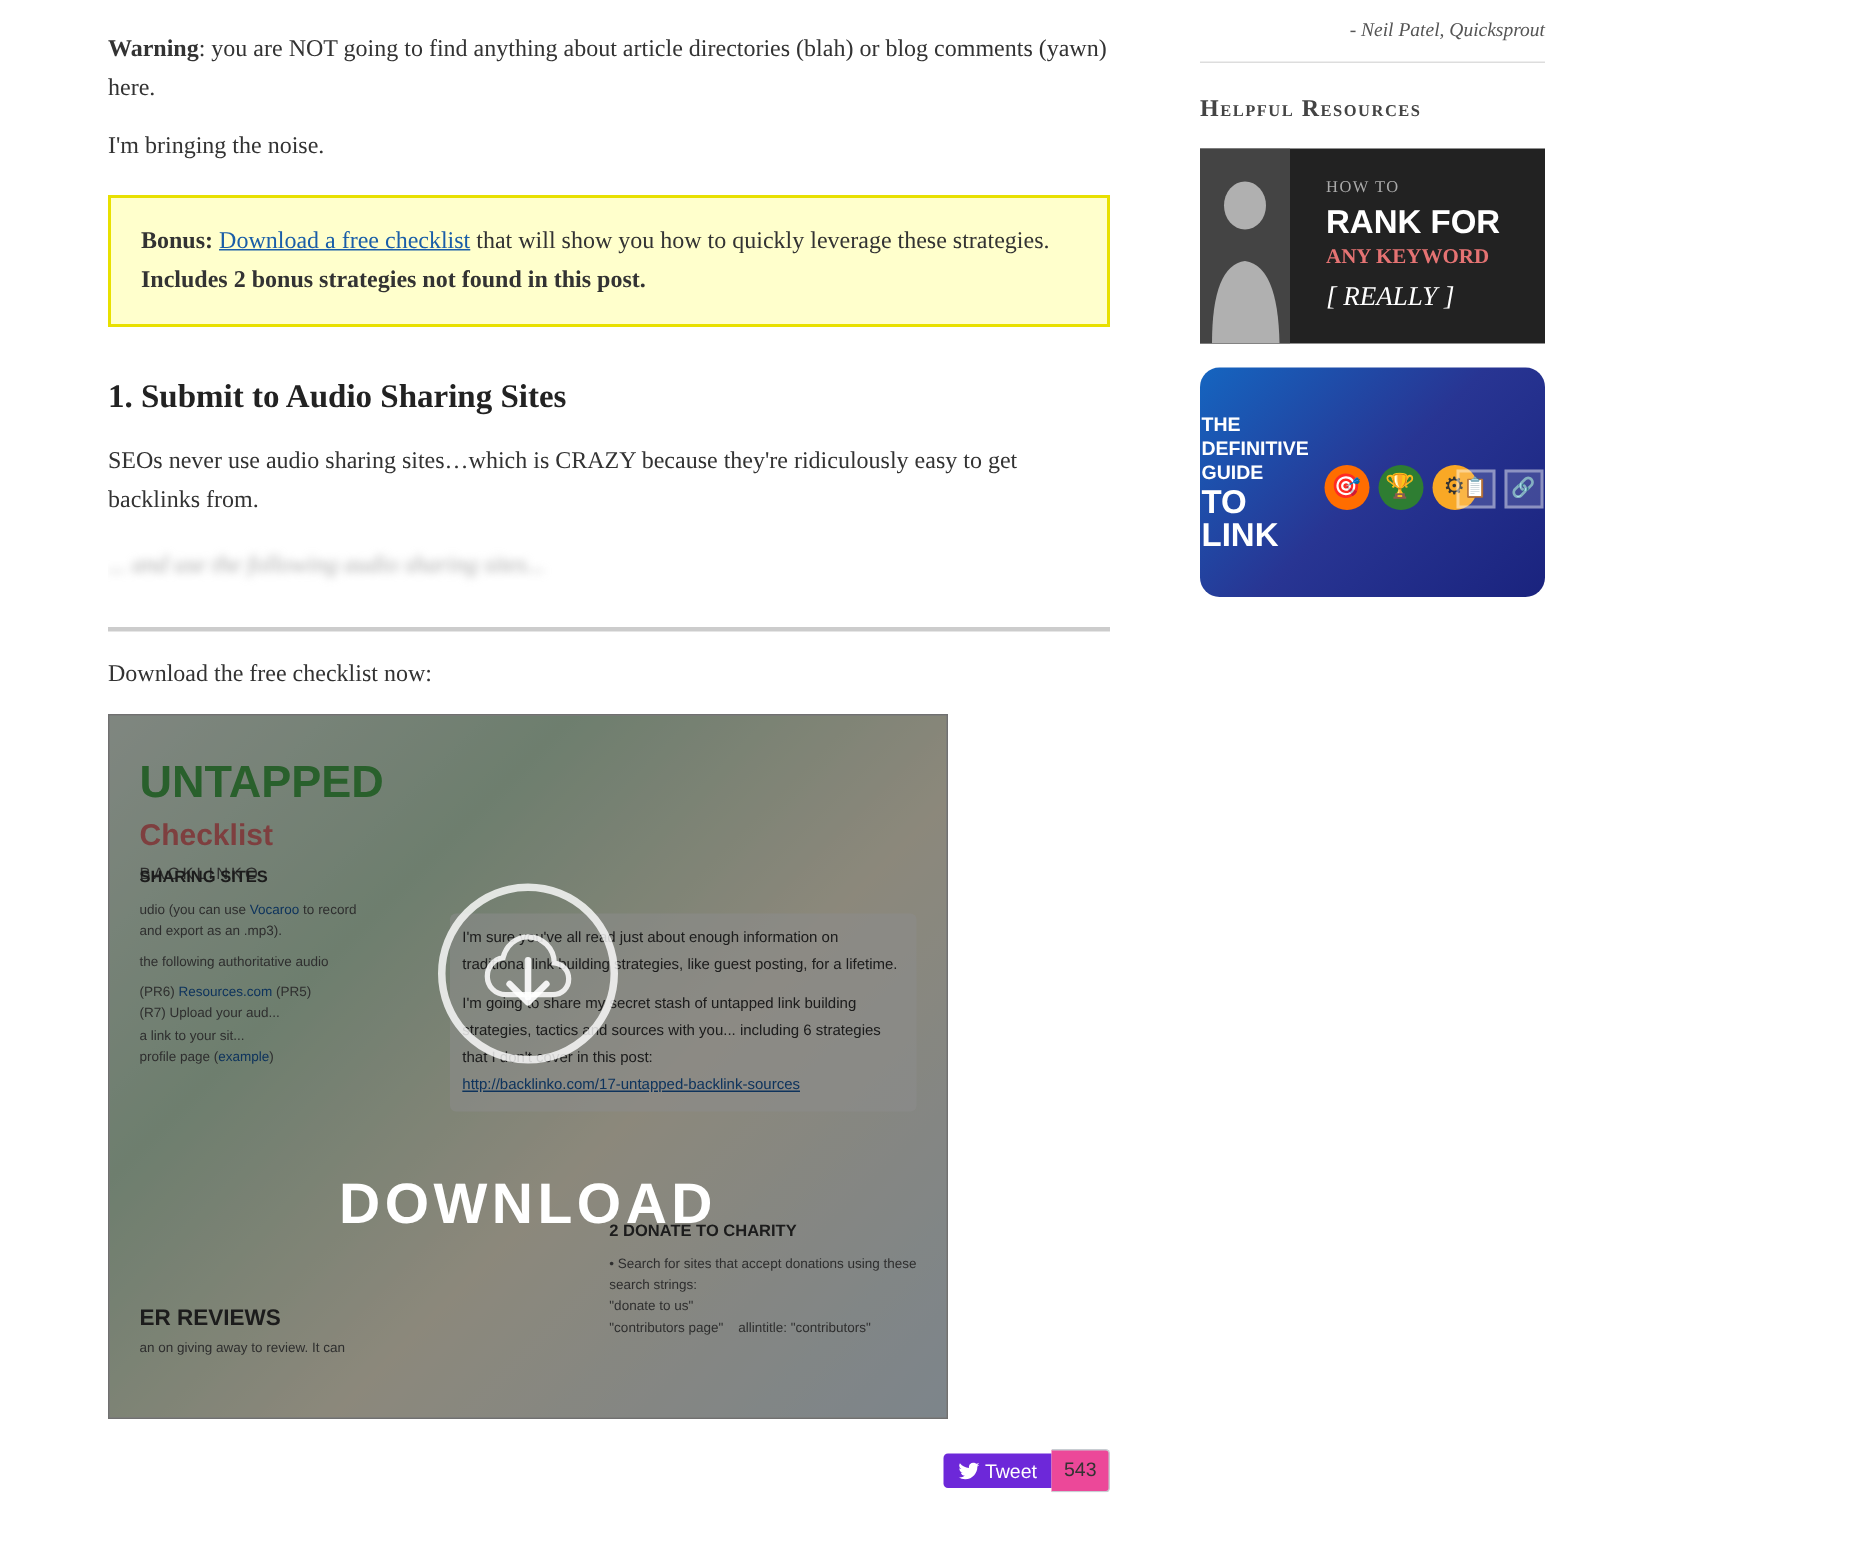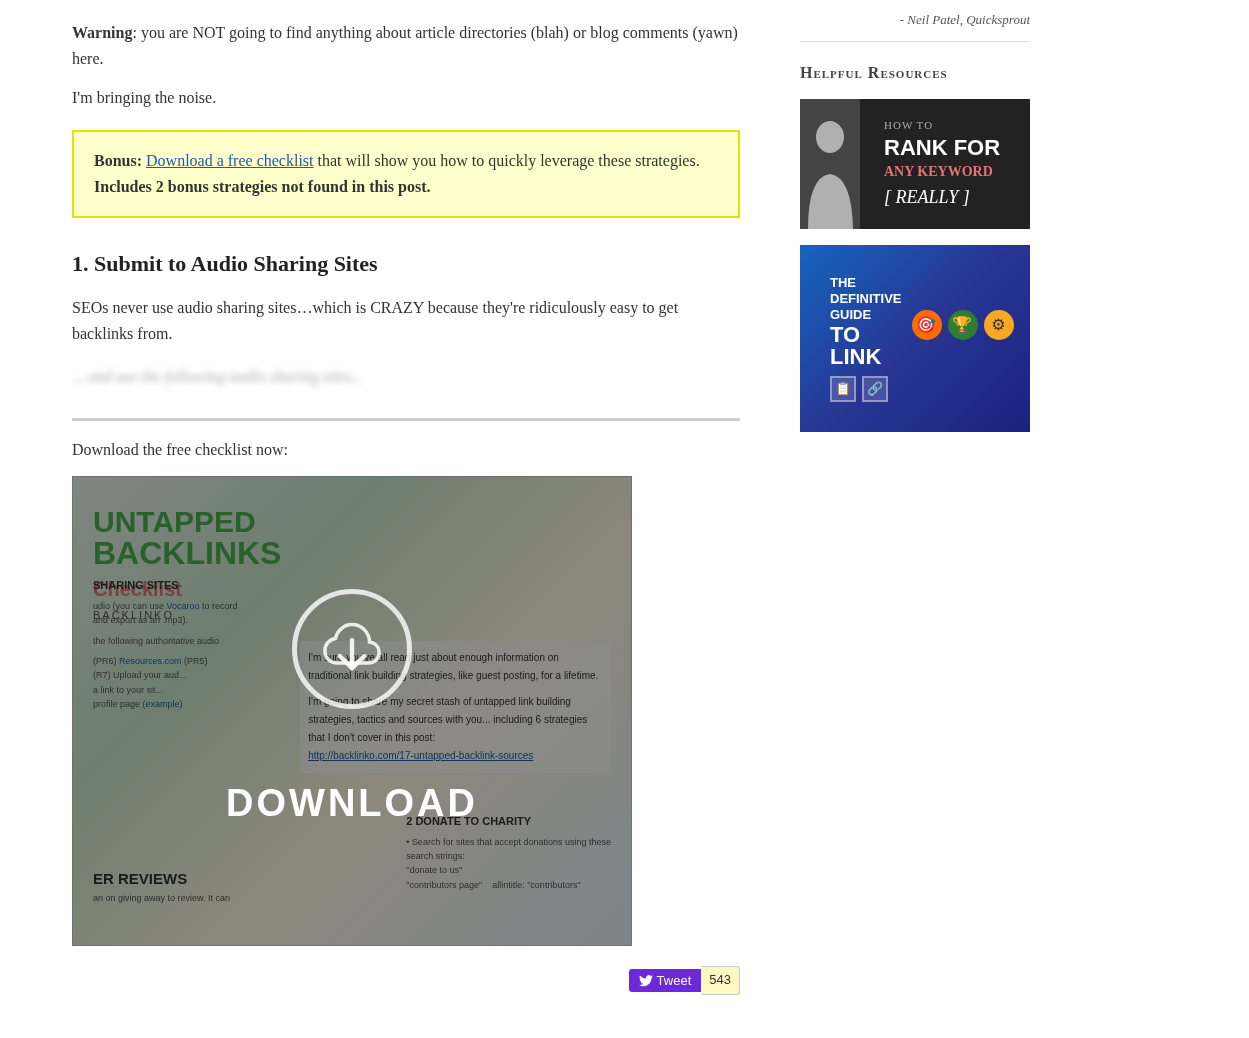--- a/index.html
+++ b/index.html
@@ -138,21 +138,21 @@
       padding: 4px 10px;
       font-size: 13px;
       font-family: Arial, sans-serif;
       cursor: pointer;
       display: flex;
       align-items: center;
       gap: 4px;
       border-radius: 3px 0 0 3px;
     }
     .tweet-count {
-      background: #fef9c3;
+      background: #ec4899;
       border: 1px solid #c8cdd2;
       color: #333;
       font-size: 13px;
       font-family: Arial, sans-serif;
       padding: 3px 8px;
       border-radius: 0 3px 3px 0;
       border-left: none;
     }
     
     .sidebar-quote {
@@ -228,26 +228,27 @@
     .card1-bracket {
       font-size: 18px;
       color: #fff;
       font-style: italic;
     }
     
     .sidebar-resource-card-2 {
       background: linear-gradient(135deg, #1565c0 0%, #283593 50%, #1a237e 100%);
       min-height: 120px;
       display: flex;
-      flex-direction: column;
+      flex-direction: row;
       align-items: center;
       justify-content: center;
       padding: 30px;
       position: relative;
       overflow: visible;
+      border-radius: 13px;
     }
     .card2-title {
       color: #fff;
       font-size: 13px;
       font-weight: 900;
       font-family: Arial Black, sans-serif;
       text-transform: uppercase;
       text-align: left;
       line-height: 1.2;
       margin-bottom: 2px;
@@ -318,21 +319,20 @@
 
     <hr class="divider-bar">
 
     <p class="download-text">Download the free checklist now:</p>
 
     <div class="checklist-image-wrapper">
       <div class="checklist-bg">
 
         <div style="position:absolute;top:20px;left:10px;right:10px;bottom:10px;display:flex;flex-direction:column;align-items:flex-start;padding:10px;">
           <div style="color:#4caf50;font-size:30px;font-weight:900;font-family:Liberation Sans, sans-serif;line-height:1;">UNTAPPED</div>
-          <div style="color:#4caf50;font-size:32px;font-weight:900;font-family:'Arial Black',sans-serif;line-height:1;">BACKLINKS</div>
           <div style="color:#e57373;font-size:20px;font-weight:bold;font-family:Arial,sans-serif;margin-top:4px;">Checklist</div>
           <div style="color:#555;font-size:11px;font-family:Arial,sans-serif;letter-spacing:2px;margin-top:2px;">BACKLINKO</div>
 
           <div style="margin-top:16px;font-size:11px;color:#555;font-family:Arial,sans-serif;line-height:1.8;width:60%;margin-left:auto;">
             <div style="background:#fff8;padding:8px;border-radius:4px;font-size:10px;">
               <p style="color:#333;">I'm sure you've all read just about enough information on traditional link building strategies, like guest posting, for a lifetime.</p>
               <p style="color:#333;margin-top:8px;">I'm going to share my secret stash of untapped link building strategies, tactics and sources with you... including 6 strategies that I don't cover in this post:</p>
               <a href="#" style="color:#1a5ea8;font-size:10px;">http://backlinko.com/17-untapped-backlink-sources</a>
             </div>
           </div>

